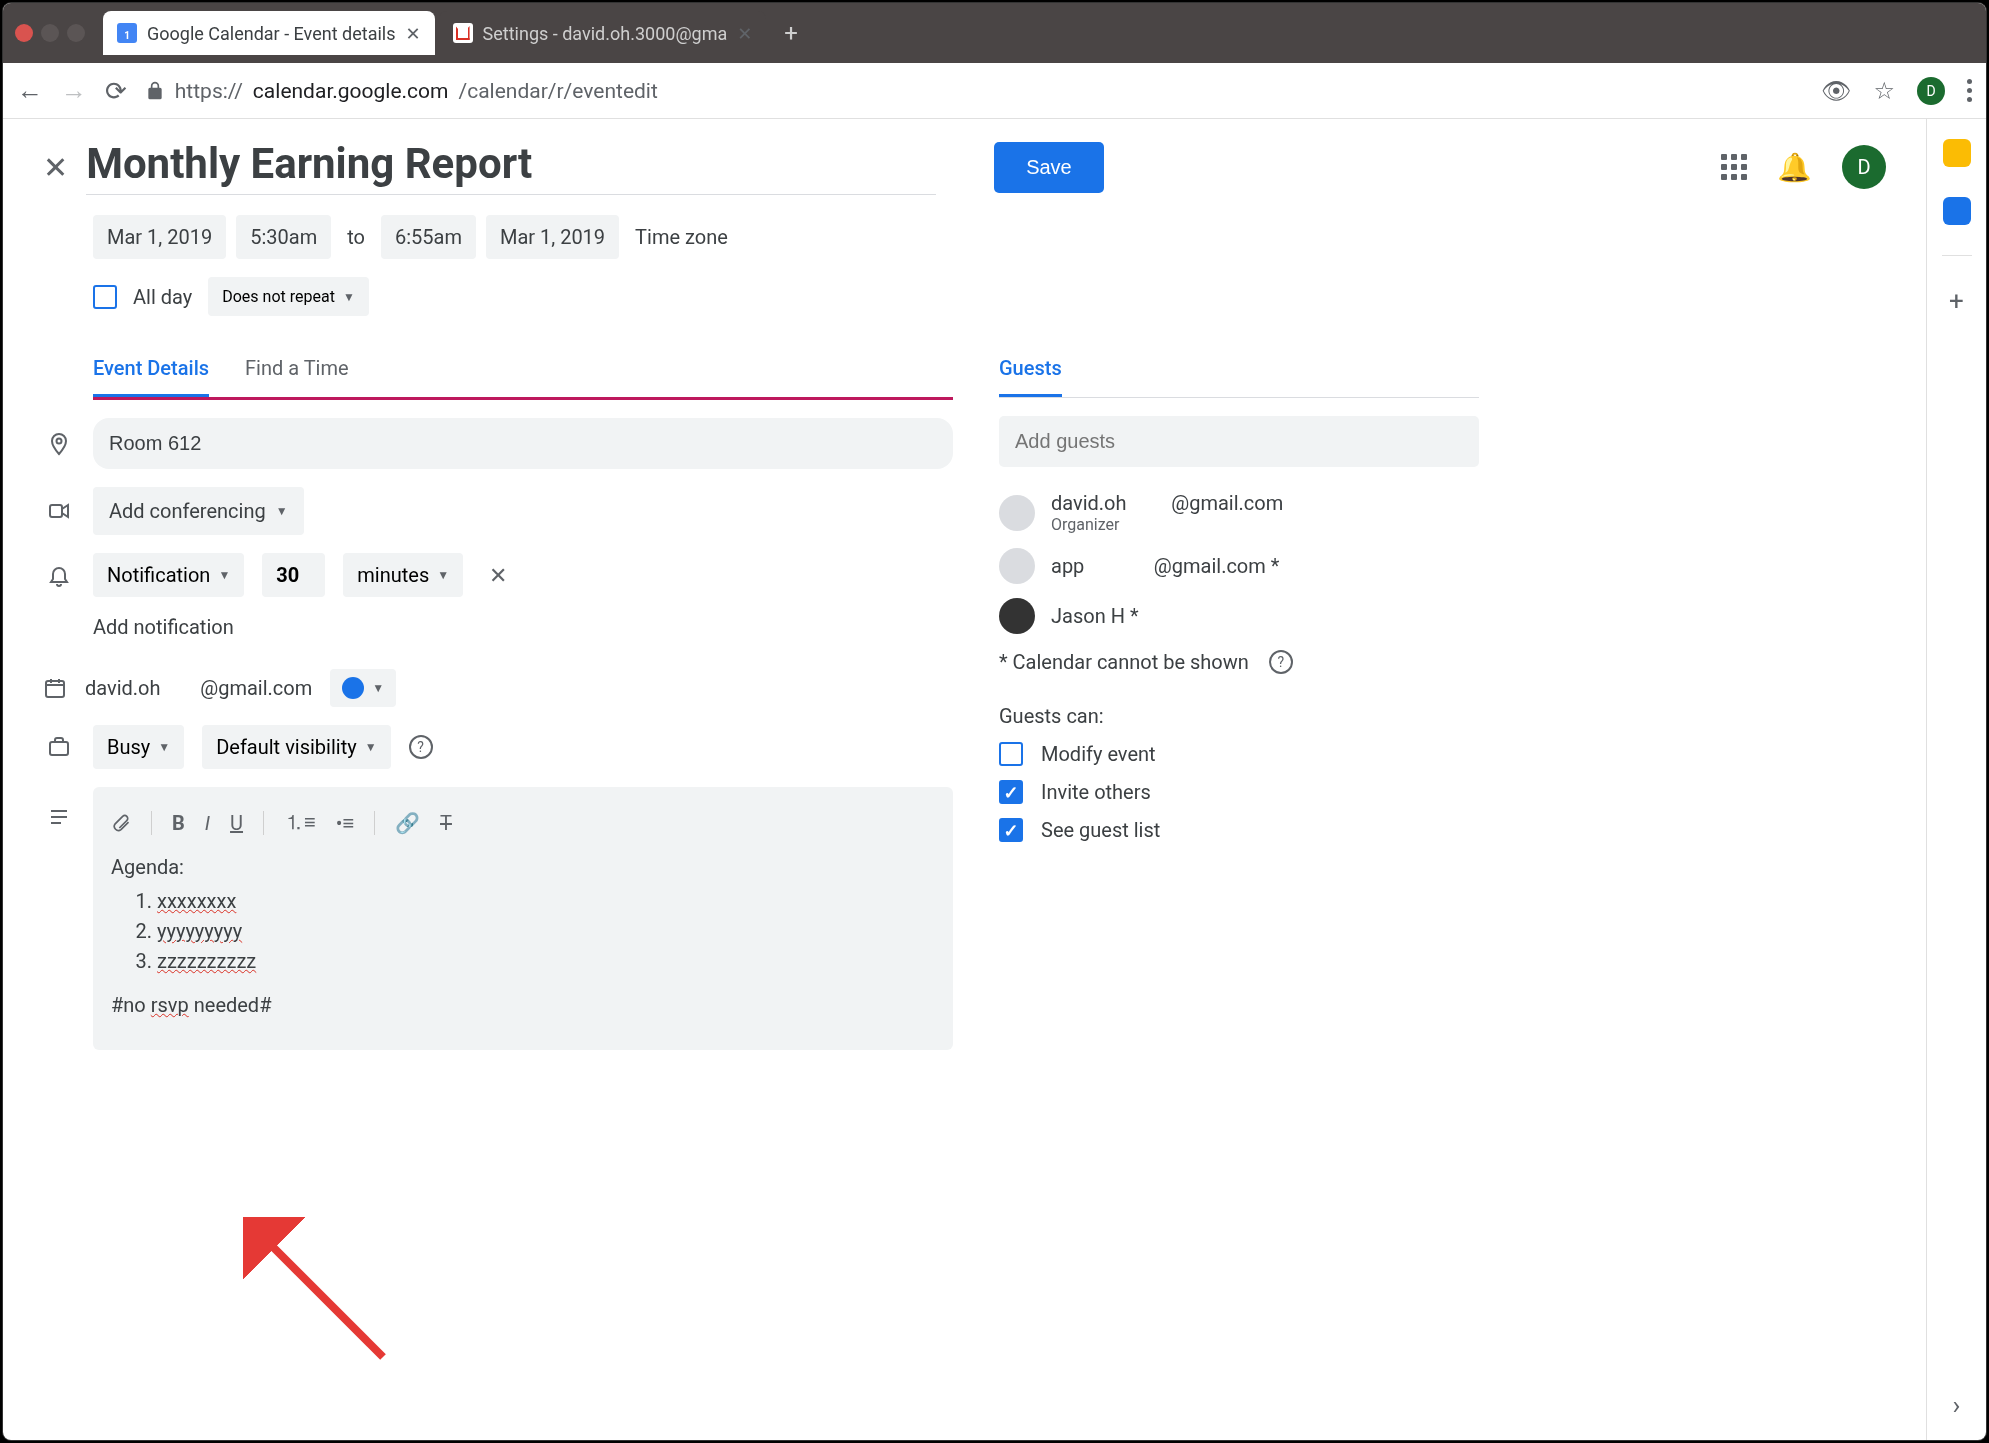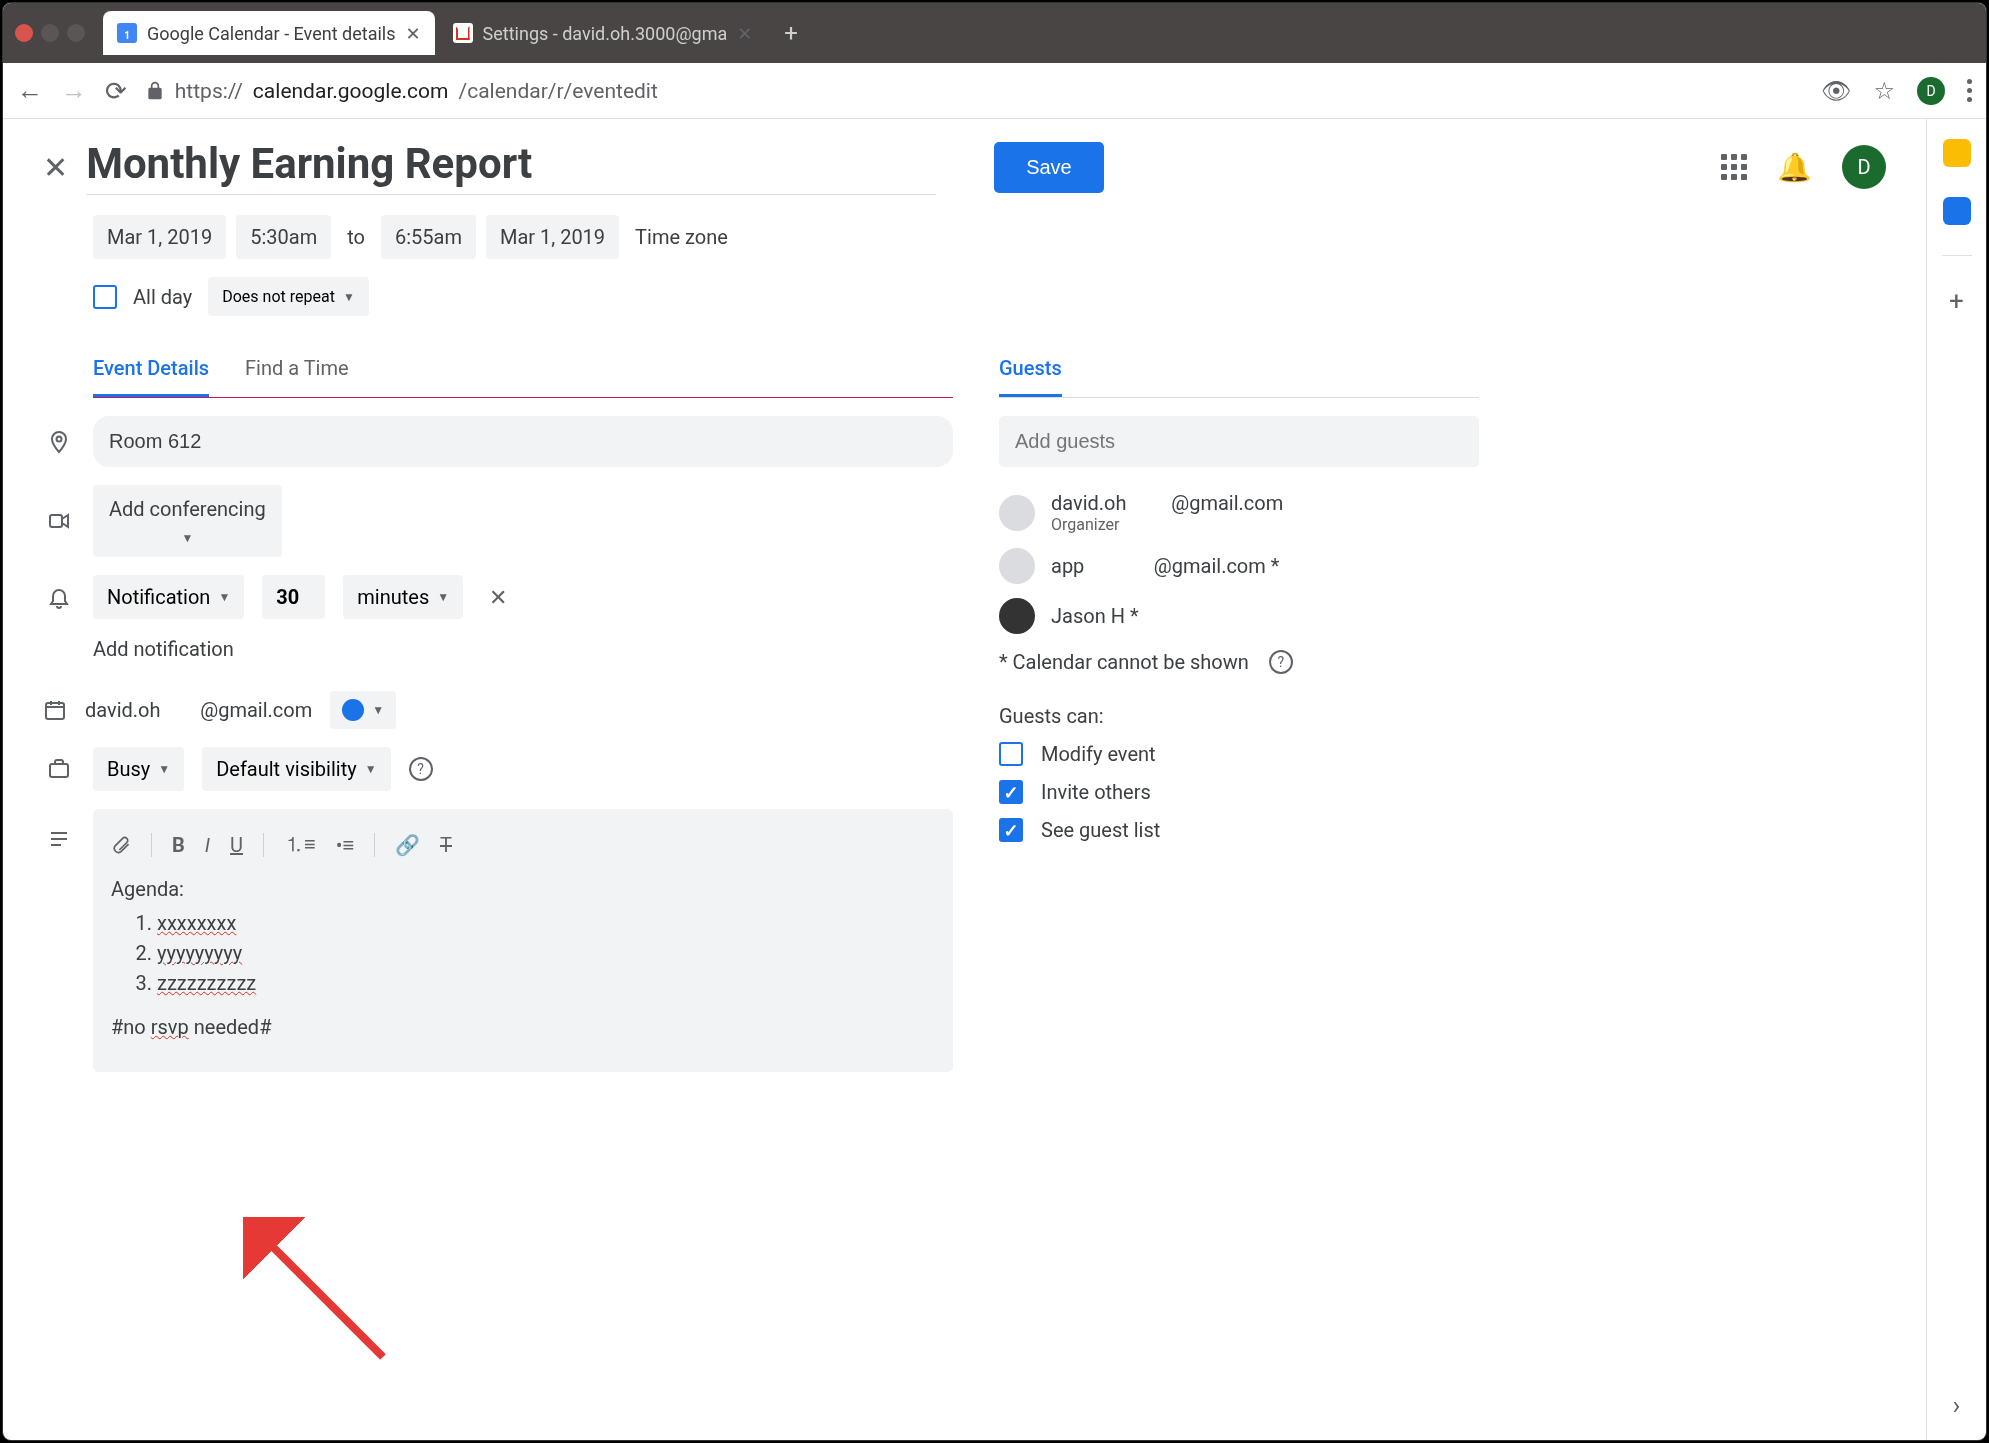--- a/index.html
+++ b/index.html
@@ -57,29 +57,29 @@
   .options-row{display:flex;align-items:center;gap:16px;margin-left:50px;margin-bottom:40px;}
   .checkbox{width:24px;height:24px;border:2.5px solid #1a73e8;border-radius:3px;}
   .checkbox.checked{background:#1a73e8;position:relative;}
   .checkbox.checked::after{content:"✓";color:#fff;position:absolute;inset:0;display:flex;align-items:center;justify-content:center;font-size:18px;font-weight:bold;}
   .repeat-chip{background:#f1f3f4;border-radius:4px;padding:10px 14px;display:flex;align-items:center;gap:8px;}
   .caret{font-size:12px;color:#5f6368;}
   
   .cols{display:flex; gap:46px; margin-left:0;}
   .col-left{width:910px;}
   .col-right{width:480px;}
-  .tabs-row{display:flex;gap:36px;border-bottom:1px solid #be185d;margin-bottom:18px;margin-left:50px;}
+  .tabs-row{display:flex;gap:36px;border-bottom:3px solid #be185d;margin-bottom:18px;margin-left:50px;}
   .tabhdr{font-size:20px;color:#5f6368;padding-bottom:14px;}
   .tabhdr.active{color:#1a73e8;font-weight:500;border-bottom:3px solid #1a73e8;}
   .tabs-row-right{display:flex;border-bottom:1px solid #dadce0;margin-bottom:18px;}
   
   .frow{display:flex;align-items:center;gap:18px;margin-bottom:18px;}
   .frow .ico{width:32px;color:#5f6368;font-size:24px;display:flex;justify-content:center;}
   .loc-input{flex:1;background:#f1f3f4;border:none;border-radius:16px;padding:14px 16px;font-size:20px;color:#3c4043;}
-  .conf-chip{background:#f1f3f4;border-radius:4px;padding:12px 16px;font-size:20px;color:#3c4043;display:flex;align-items:center;gap:10px;flex-direction:column;}
+  .conf-chip{background:#f1f3f4;border-radius:4px;padding:12px 16px;font-size:20px;color:#3c4043;display:flex;align-items:center;gap:10px;}
   .notif-row .chip{font-size:20px;}
   .notif-num{width:63px;font-weight:bold;}
   .remove-x{color:#5f6368;font-size:22px;margin-left:8px;}
   .add-notif{font-size:20px;color:#3c4043;margin-left:50px;margin-bottom:30px;}
   .owner-row{display:flex;align-items:center;gap:18px;margin-bottom:18px;}
   .color-chip{background:#f1f3f4;border-radius:4px;padding:8px 12px;display:flex;align-items:center;gap:8px;}
   .color-dot{width:22px;height:22px;border-radius:50%;background:#1a73e8;}
   .help-circ{width:24px;height:24px;border:2px solid #5f6368;border-radius:50%;display:flex;align-items:center;justify-content:center;font-size:14px;color:#5f6368;}
   
   .editor{margin-left:50px;background:#f1f3f4;border-radius:6px;padding:16px 18px 30px 18px;}

